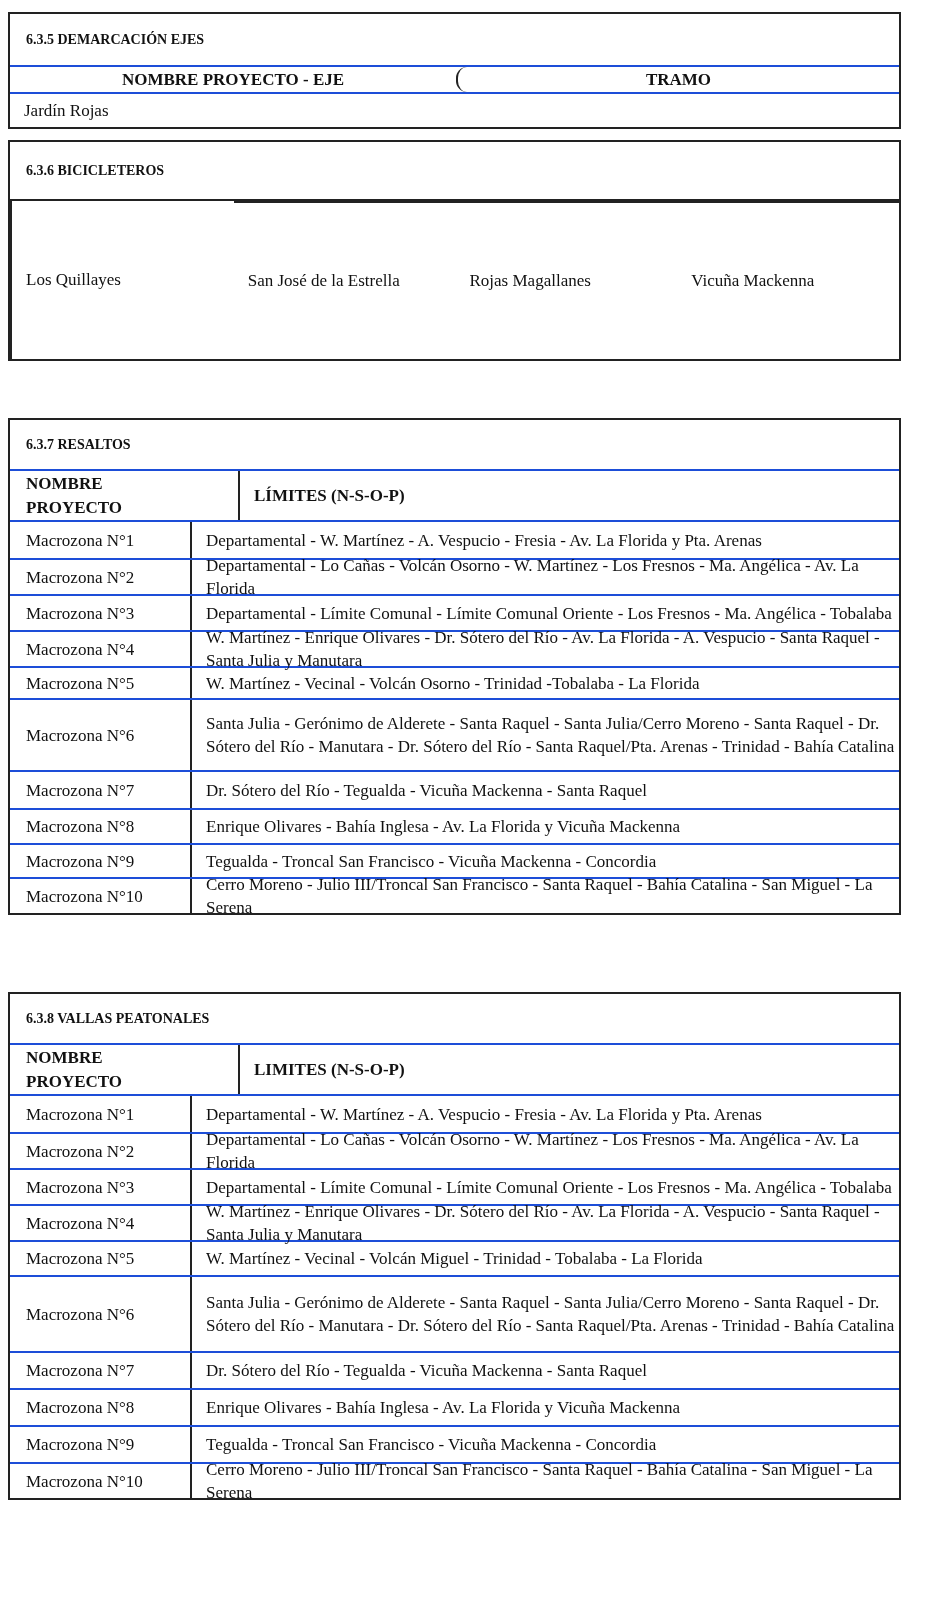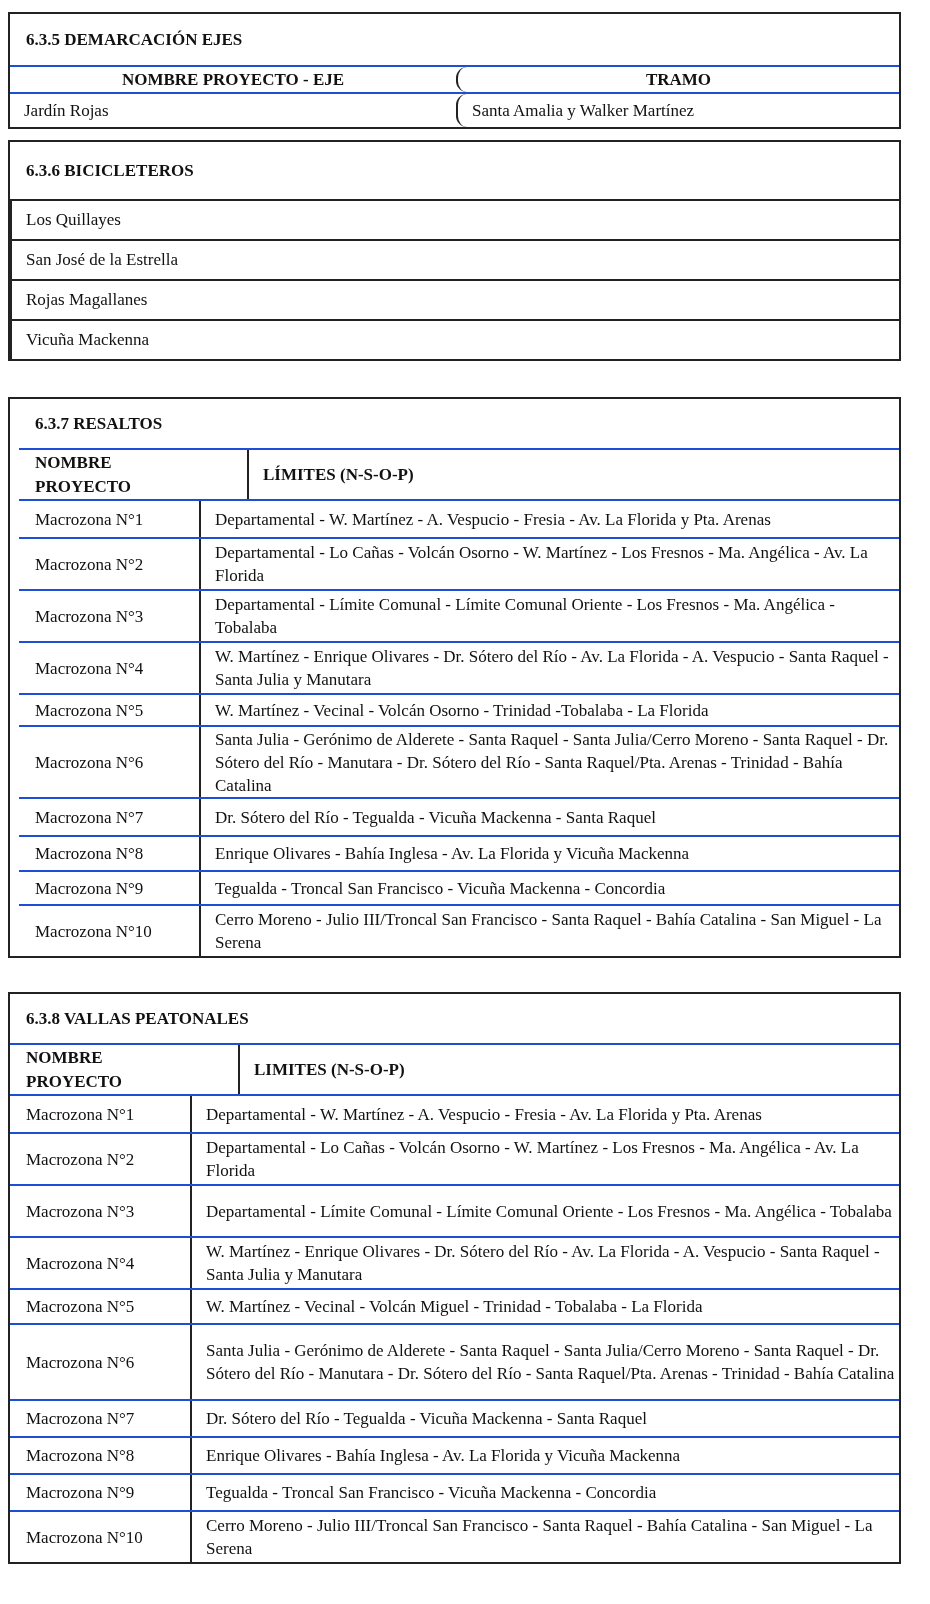--- a/index.html
+++ b/index.html
@@ -9,67 +9,66 @@
     color: #111111; font-size: 17px;
   }
   .tbl {
     position: absolute; left: 8px; width: 893px;
     border: 2px solid #222; box-sizing: border-box;
   }
   .row { display: flex; border-top: 2px solid #1d4ed8; box-sizing: border-box; }
   .row:first-child { border-top: none; }
   .cell { box-sizing: border-box; padding: 0 14px; display: flex; align-items: center; line-height: 23px; }
   .cell + .cell { border-left: 2px solid #222; }
-  .title { font-weight: bold; font-size: 17px; padding-left: 16px; }
+  .title { font-weight: bold; font-size: 14px; padding-left: 16px; }
   .bold { font-weight: bold; }
   .center { justify-content: center; }
 
   
   #t1 { top: 12px; }
   #t1 .r-title { height: 51px; }
   #t1 .r-head { height: 27px; }
   #t1 .r-data { height: 35px; }
   #t1 .c1 { width: 446px; }
   #t1 .c2 { flex: 1; border-radius: 11px; }
 
   
   #t2 { top: 140px; }
   #t2 .r-title { height: 57px; }
   #t2 .body { display: flex; height: 158px; border-top: 2px solid #222; }
   #t2 .left { width: 458px; box-sizing: border-box; display: flex; align-items: center; padding-left: 16px; }
-  #t2 .right { flex: 1; border-left: 2px solid #222; display: flex; flex-direction: column; }
+  #t2 .right { flex: 1; border-left: 2px solid #222; display: flex; flex-direction: row; }
   #t2 .station { flex: 1; display: flex; align-items: center; padding-left: 14px; box-sizing: border-box; }
   #t2 .station + .station { border-top: 2px solid #222; }
 
   
   .zt .r-title { height: 49px; }
   .zt .r-head { height: 51px; gap: 48px; }
   .zt .c1 { width: 180px; padding-left: 16px; }
   .zt .c2 { flex: 1; padding-left: 14px; padding-right: 4px; }
   .zt .h1 { line-height: 24px; }
   .zt .r1 { height: 38px; }
-  .zt .r2 { height: 52px; }
+  .zt .r2 { height: 36px; }
   .zt .r3 { height: 72px; }
-  #t3 { top: 397px; padding-left: 9px; }
+  #t3 { top: 418px; }
   #t4 { top: 992px; }
 </style>
 </head>
 <body>
 
 <div class="tbl" id="t1">
   <div class="row r-title">
     <div class="cell title" style="flex:1">6.3.5   DEMARCACIÓN EJES</div>
   </div>
   <div class="row r-head">
     <div class="cell c1 bold center">NOMBRE PROYECTO - EJE</div>
     <div class="cell c2 bold center">TRAMO</div>
   </div>
   <div class="row r-data">
     <div class="cell c1">Jardín Rojas</div>
-    <div class="cell c2">Santa Amalia y Walker Martínez</div>
   </div>
 </div>
 
 <div class="tbl" id="t2">
   <div class="row r-title">
     <div class="cell title" style="flex:1">6.3.6   BICICLETEROS</div>
   </div>
   <div class="body">
     <div class="right">
       <div class="station">Los Quillayes</div>

